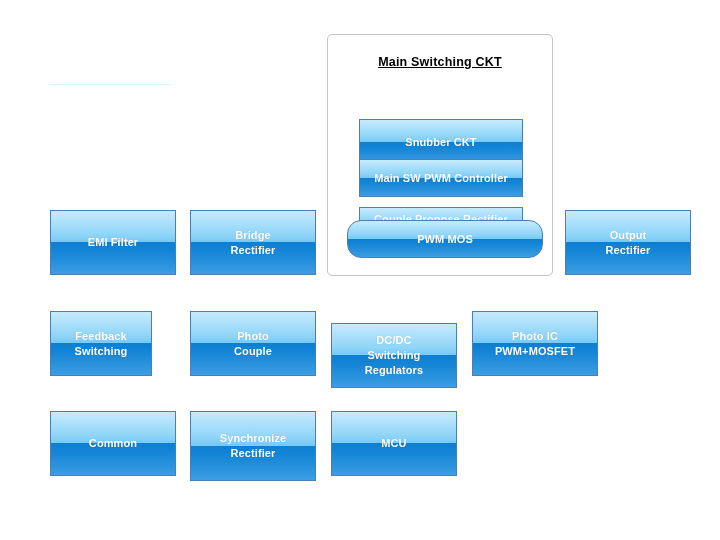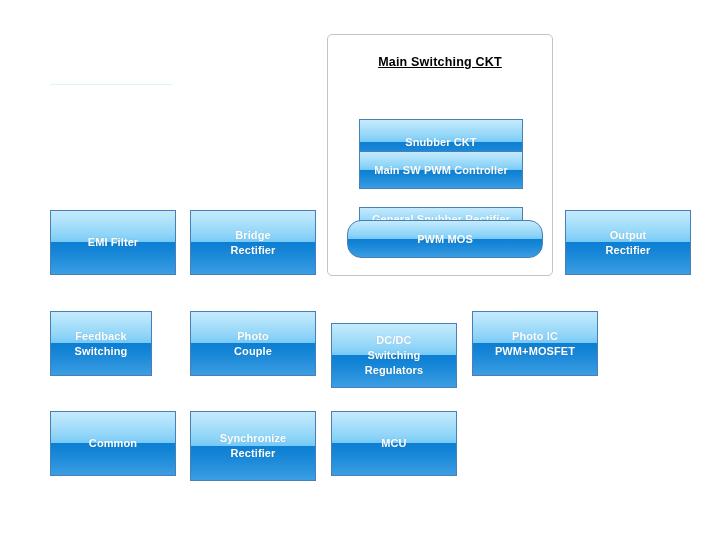--- a/index.html
+++ b/index.html
@@ -102,26 +102,26 @@
 
   <div class="faint-rule"></div>
 
   <div class="group-panel">
     <div class="group-title">Main Switching CKT</div>
 
     <div class="node inner" style="left:31px; top:84px; width:164px; height:46px;">
       <span class="line">Snubber CKT</span>
     </div>
 
-    <div class="node inner" style="left:31px; top:116px; width:164px; height:38px;">
+    <div class="node inner" style="left:31px; top:124px; width:164px; height:38px;">
       <span class="line">Main SW PWM Controller</span>
     </div>
 
     <div class="node inner" style="left:31px; top:172px; width:164px; height:38px;">
-      <span class="line">General Snubber Rectifier</span>
+      <span class="line">Couple Propose Rectifier</span>
       <span class="line">Diode</span>
     </div>
 
   </div>
 
   <div class="node inner" style="left:347px; top:220px; width:196px; height:38px;border-radius:14px;">
     <span class="line">PWM MOS</span>
   </div>
 
   <div class="node" style="left:50px; top:210px; width:126px; height:65px;">

